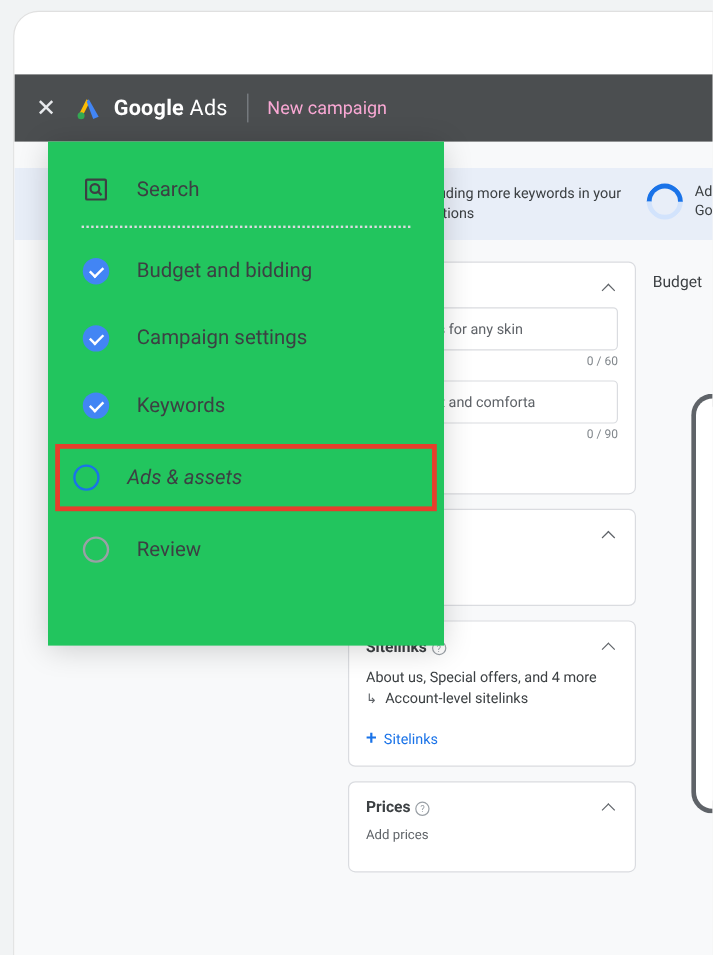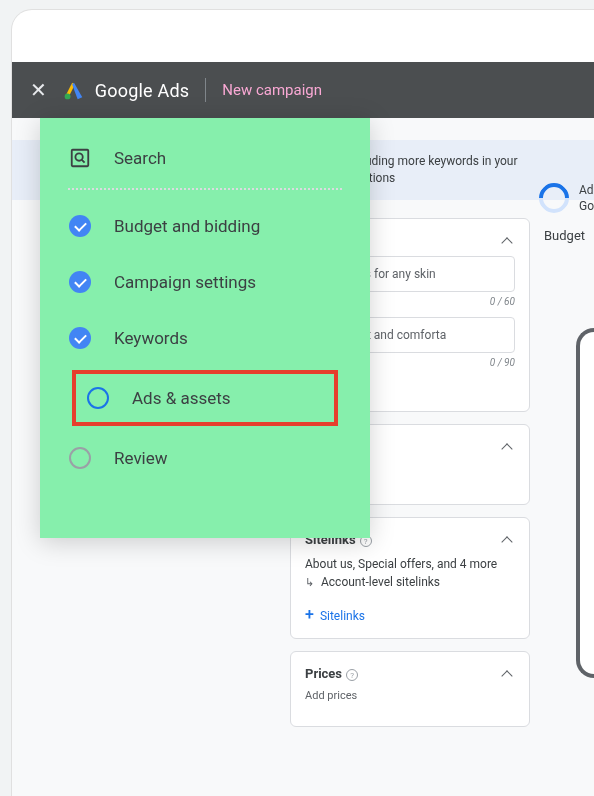--- a/index.html
+++ b/index.html
@@ -46,21 +46,21 @@
       width: 22px;
       height: 22px;
       margin-right: 10px;
       position: relative;
     }
     .brand {
       font-size: 18px;
       font-weight: 400;
       letter-spacing: 0.2px;
     }
-    .brand .bold { font-weight: 400; }
+    .brand .bold { font-weight: 700; }
     .divider-v {
       width: 1px;
       height: 24px;
       background: #80868b;
       margin: 0 16px;
     }
     .pagetitle {
       font-size: 15px;
       color: #f9a8d4;
     }
@@ -84,23 +84,23 @@
       padding-left: 350px;
       font-size: 12px;
       color: #3c4043;
     }
     .banner-text { line-height: 1.4; width: 160px; }
     .ad-strength {
       position: absolute;
       right: 0;
       top: 0;
       display: flex;
+      align-items: center;
       height: 56px;
       padding-left: 16px;
-      margin-top: 43px;
     }
     .ring {
       width: 30px;
       height: 30px;
       border-radius: 50%;
       border: 4px solid #d2e3fc;
       border-top-color: #1a73e8;
       border-right-color: #1a73e8;
       transform: rotate(-45deg);
       margin-right: 10px;
@@ -135,21 +135,21 @@
       background: #fff;
       border: 1px solid #dadce0;
       border-radius: 6px;
       padding: 14px;
       margin-bottom: 12px;
       position: relative;
     }
     .card-head {
       display: flex;
       justify-content: space-between;
-      align-items: flex-end;
+      align-items: center;
       font-size: 13px;
       color: #3c4043;
       margin-bottom: 8px;
     }
     .card-sub {
       font-size: 11px;
       color: #5f6368;
       margin-bottom: 10px;
     }
     .card-sec {
@@ -164,21 +164,20 @@
       font-size: 12px;
       color: #5f6368;
       margin-bottom: 4px;
       position: relative;
     }
     .counter {
       text-align: right;
       font-size: 10px;
       color: #80868b;
       margin-bottom: 10px;
-      font-style: italic;
     }
     .link-blue { color: #1a73e8; font-size: 12px; cursor: pointer; }
     .chevron {
       width: 12px;
       height: 12px;
       display: inline-block;
     }
     .chevron::before {
       content: '';
       display: block;
@@ -227,21 +226,21 @@
       margin-right: 4px;
     }
     .plus { color: #1a73e8; font-weight: 500; margin-right: 6px; }
     
     .sidebar {
       position: absolute;
       top: 108px;
       left: 28px;
       width: 330px;
       height: 420px;
-      background: #86efac;
+      background: #22c55e;
       box-shadow: 0 4px 24px rgba(0,0,0,0.18);
       z-index: 20;
       padding: 18px 0;
     }
     .nav-item {
       display: flex;
       align-items: center;
       padding: 16px 28px;
       font-size: 17px;
       color: #3c4043;
@@ -283,22 +282,23 @@
     }
     .radio-o {
       width: 22px;
       height: 22px;
       border-radius: 50%;
       border: 2.5px solid #9aa0a6;
     }
     .radio-o.blue { border-color: #1a73e8; }
     .highlight-box {
       border: 4px solid #e63e2c;
-      margin: 4px 32px;
+      margin: 4px 6px;
       padding: 0;
+      font-style: italic;
     }
     .highlight-box .nav-item { padding: 12px 10px; }
     .hdr-count { font-size: 13px; color: #3c4043; }
   </style>
 </head>
 <body>
 
 <div class="frame">
 
   <div class="topbar">

